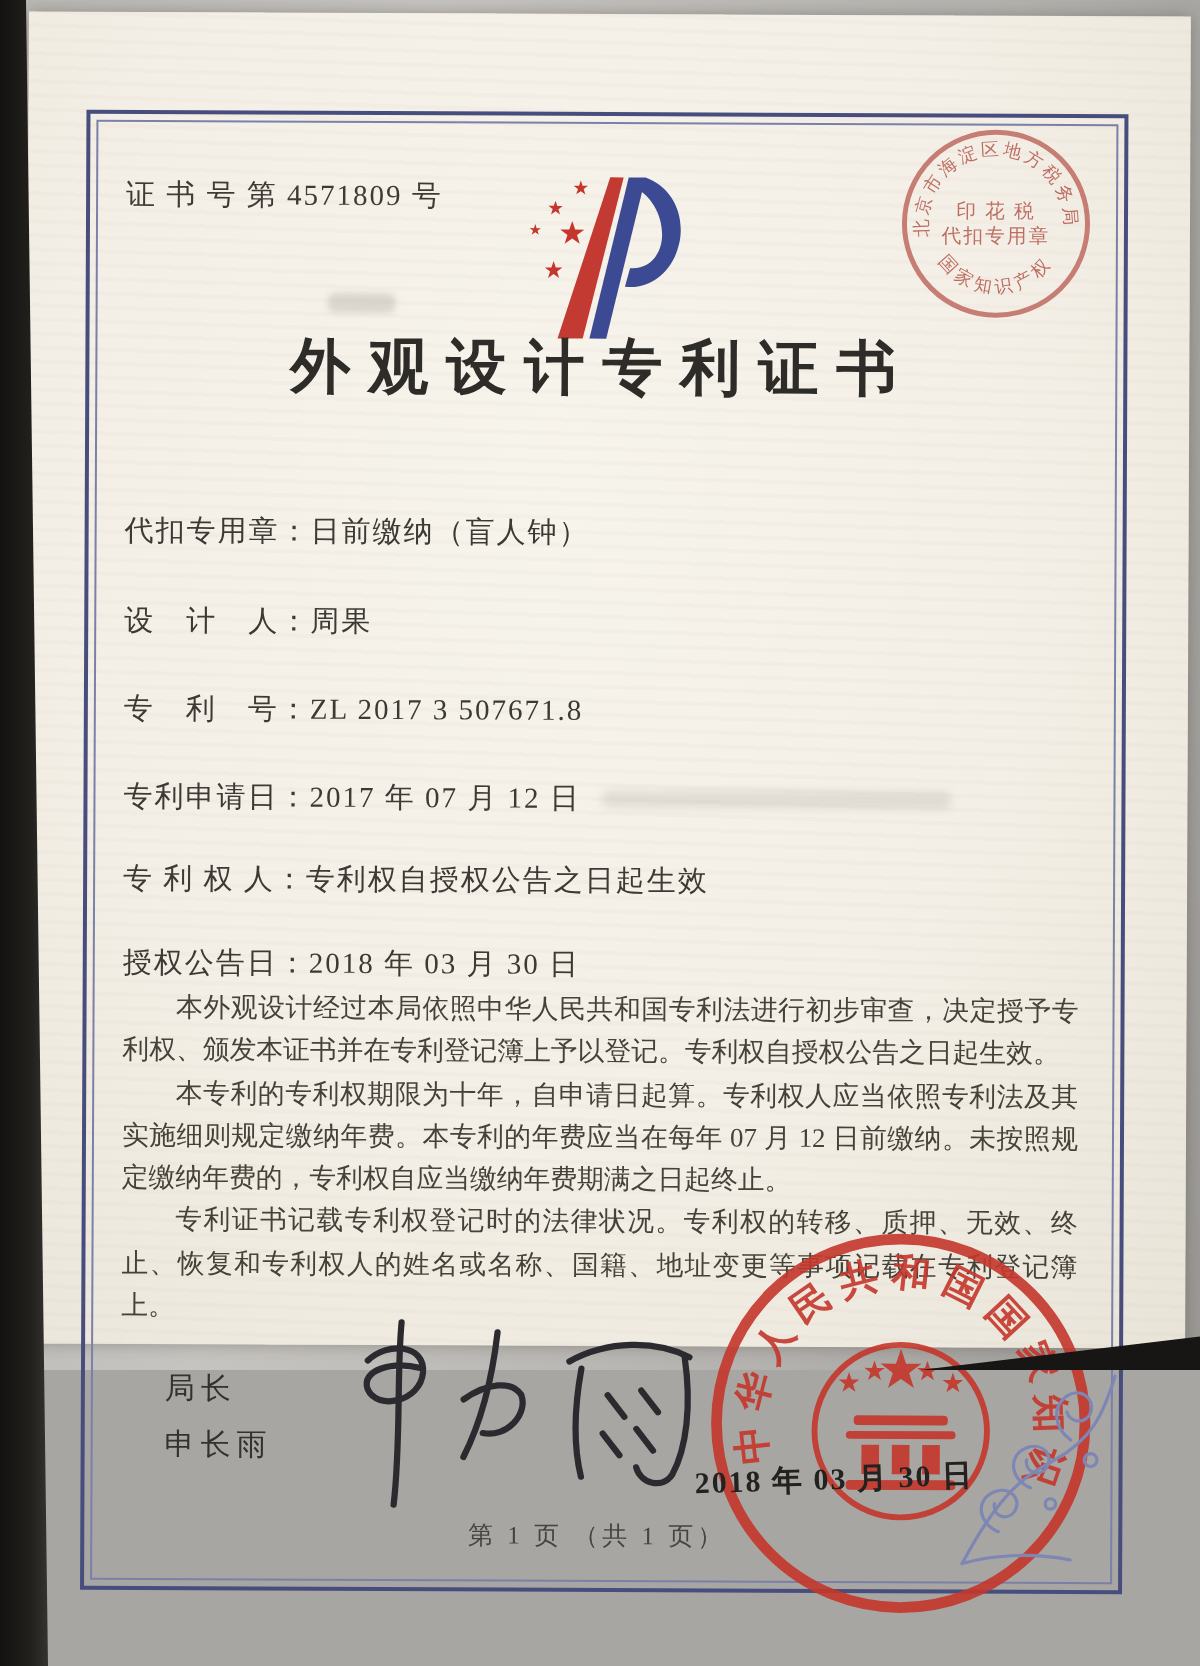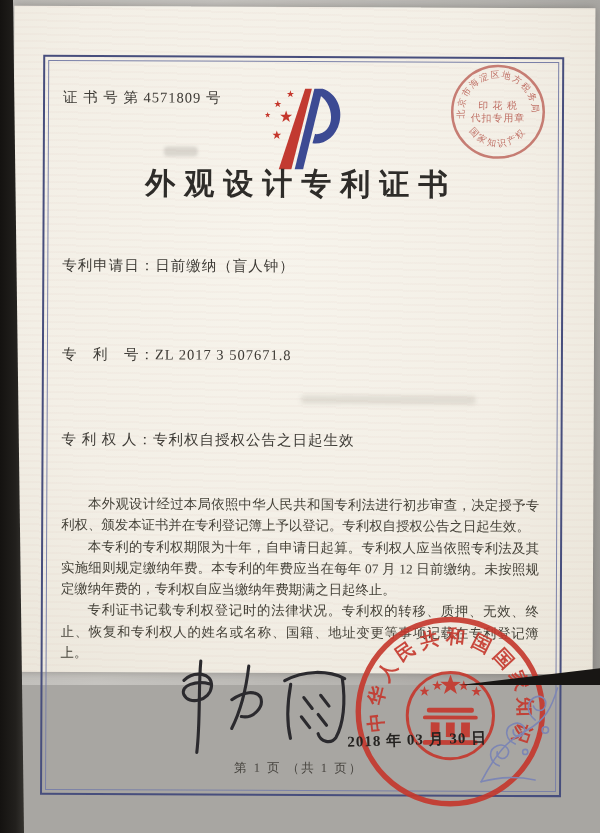--- a/index.html
+++ b/index.html
@@ -75,35 +75,48 @@
         <use href="#star" transform="translate(17,52) scale(1.1)"></use>
       </g>
       <path d="M56,2 L64,2 L40,98 L25,98 Z" fill="#c23a31"></path>
       <path d="M67,2 L77,2 L54,98 L44,98 Z" fill="#3c4a93"></path>
       <path d="M77,2 C94,8 101,26 97,42 C93,59 79,69 65,67 L68,56 C79,57 87,48 87,36 C87,24 80,12 70,8 Z" fill="#3c4a93"></path>
     </svg>
 
     <div class="title">外观设计专利证书</div>
 
     <div class="field f0">
-      <span>专利申请日：</span><span>日前缴纳（盲人钟）</span>
+      <span>代扣专用章：</span><span>日前缴纳（盲人钟）</span>
+    </div>
+    <div class="field f1">
+      <span>设　计　人：</span><span>周果</span>
     </div>
     <div class="field f2">
       <span>专　利　号：</span><span>ZL 2017 3 507671.8</span>
     </div>
+    <div class="field f3">
+      <span>专利申请日：</span><span>2017 年 07 月 12 日</span>
+    </div>
     <div class="field f4">
       <span>专 利 权 人：</span><span>专利权自授权公告之日起生效</span>
+    </div>
+    <div class="field f5">
+      <span>授权公告日：</span><span>2018 年 03 月 30 日</span>
     </div>
 
     <div class="body-text">
       <p>本外观设计经过本局依照中华人民共和国专利法进行初步审查，决定授予专利权、颁发本证书并在专利登记簿上予以登记。专利权自授权公告之日起生效。</p>
       <p>本专利的专利权期限为十年，自申请日起算。专利权人应当依照专利法及其实施细则规定缴纳年费。本专利的年费应当在每年 07 月 12 日前缴纳。未按照规定缴纳年费的，专利权自应当缴纳年费期满之日起终止。</p>
       <p>专利证书记载专利权登记时的法律状况。专利权的转移、质押、无效、终止、恢复和专利权人的姓名或名称、国籍、地址变更等事项记载在专利登记簿上。</p>
     </div>
 
+    <div class="signer">
+      <div>局长</div>
+      <div>申长雨</div>
+    </div>
 
     <svg class="signature" viewBox="0 0 160 90" aria-hidden="true">
       <g fill="none" stroke="#2b2a2e" stroke-width="2.6" stroke-linecap="round" stroke-linejoin="round">
         <path d="M26,8 C24,30 26,58 23,84"></path>
         <path d="M12,24 C20,16 36,17 35,29 C34,41 16,45 12,36 C9,28 22,24 34,27"></path>
         <path d="M66,12 C64,30 60,48 52,64"></path>
         <path d="M52,40 C62,33 72,32 76,38 C79,46 70,56 60,54"></path>
         <path d="M96,24 C112,15 132,15 146,22"></path>
         <path d="M101,27 C98,44 98,60 101,72"></path>
         <path d="M144,22 C147,42 145,60 139,71 C135,77 126,75 124,68"></path>

